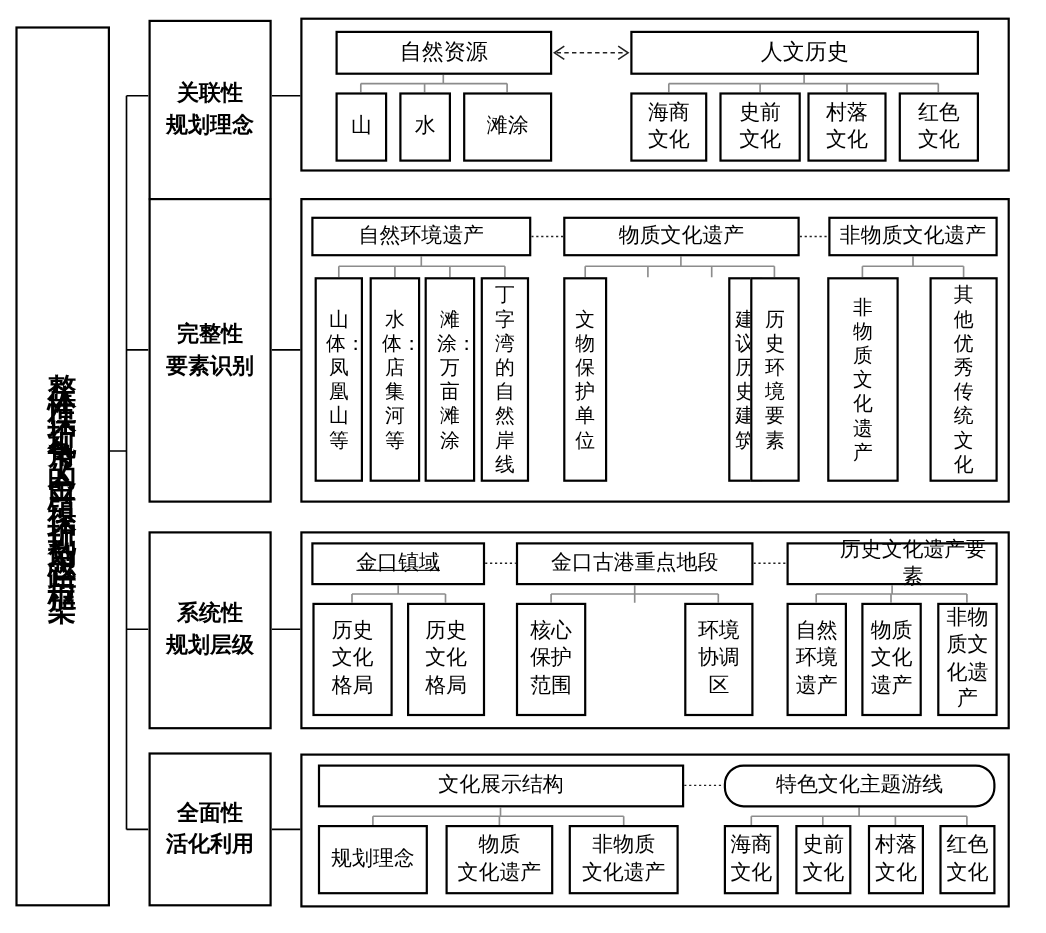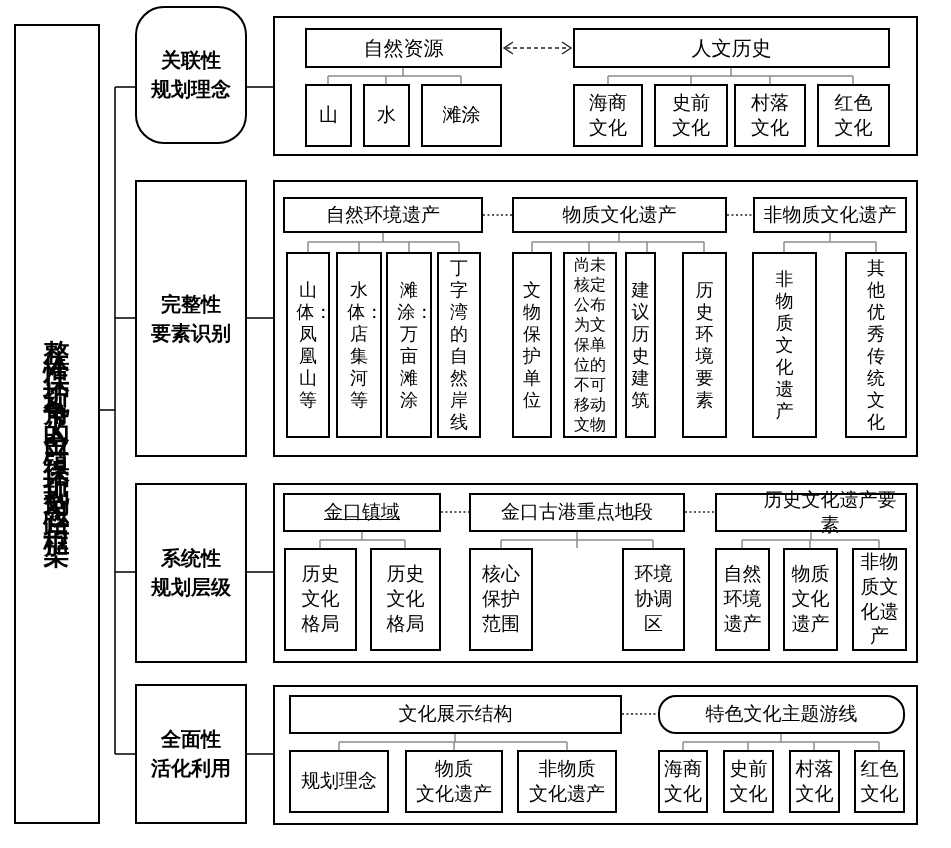--- a/index.html
+++ b/index.html
@@ -62,21 +62,21 @@
       <path d="M506 48 H569" stroke="#222" stroke-width="1.4" stroke-dasharray="4 3" fill="none"></path>
       <path d="M513 42 L504 48 L513 54" stroke="#222" stroke-width="1.4" fill="none"></path>
       <path d="M562 42 L571 48 L562 54" stroke="#222" stroke-width="1.4" fill="none"></path>
     </g>
   </svg>
 
   <div class="box title-box" style="left:14px;top:24px;width:86px;height:800px;">
     <span class="title-txt">整体性保护视角下的金口镇保护规划思路与框架</span>
   </div>
 
-  <div class="box section" style="left:135px;top:6px;width:112px;height:138px;border-radius:29px;">关联性
+  <div class="box section" style="left:135px;top:18px;width:112px;height:164px;">关联性
 规划理念</div>
   <div class="box section" style="left:135px;top:180px;width:112px;height:277px;">完整性
 要素识别</div>
   <div class="box section" style="left:135px;top:483px;width:112px;height:180px;">系统性
 规划层级</div>
   <div class="box section" style="left:135px;top:684px;width:112px;height:140px;">全面性
 活化利用</div>
 
   <div class="box hdr" style="left:305px;top:28px;width:197px;height:40px;font-family:Liberation Serif, serif;">自然资源</div>
   <div class="box child" style="left:305px;top:84px;width:47px;height:63px;">山</div>
@@ -99,23 +99,21 @@
   <div class="box" style="left:336px;top:252px;width:46px;height:186px;">
     <span class="vt">水体：店集河等</span></div>
   <div class="box" style="left:386px;top:252px;width:46px;height:186px;">
     <span class="vt">滩涂：万亩滩涂</span></div>
   <div class="box" style="left:437px;top:252px;width:44px;height:186px;">
     <span class="vt">丁字湾的自然岸线</span></div>
 
   <div class="box hdr-s" style="left:512px;top:197px;width:215px;height:36px;">物质文化遗产</div>
   <div class="box" style="left:512px;top:252px;width:40px;height:186px;">
     <span class="vt">文物保护单位</span></div>
-  <div class="box" style="left:563px;top:252px;width:54px;height:186px;">
-    <span class="vt-wide">尚未核定公布为文保单位的不可移动文物</span></div>
-  <div class="box" style="left:625px;top:252px;width:31px;height:186px;">
+  <div class="box" style="left:662px;top:252px;width:31px;height:186px;">
     <span class="vt">建议历史建筑</span></div>
   <div class="box" style="left:682px;top:252px;width:45px;height:186px;">
     <span class="vt">历史环境要素</span></div>
 
   <div class="box hdr-s" style="left:753px;top:197px;width:154px;height:36px;">非物质文化遗产</div>
   <div class="box" style="left:752px;top:252px;width:65px;height:186px;">
     <span class="vt">非物质文化遗产</span></div>
   <div class="box" style="left:845px;top:252px;width:62px;height:186px;">
     <span class="vt">其他优秀传统文化</span></div>
 

